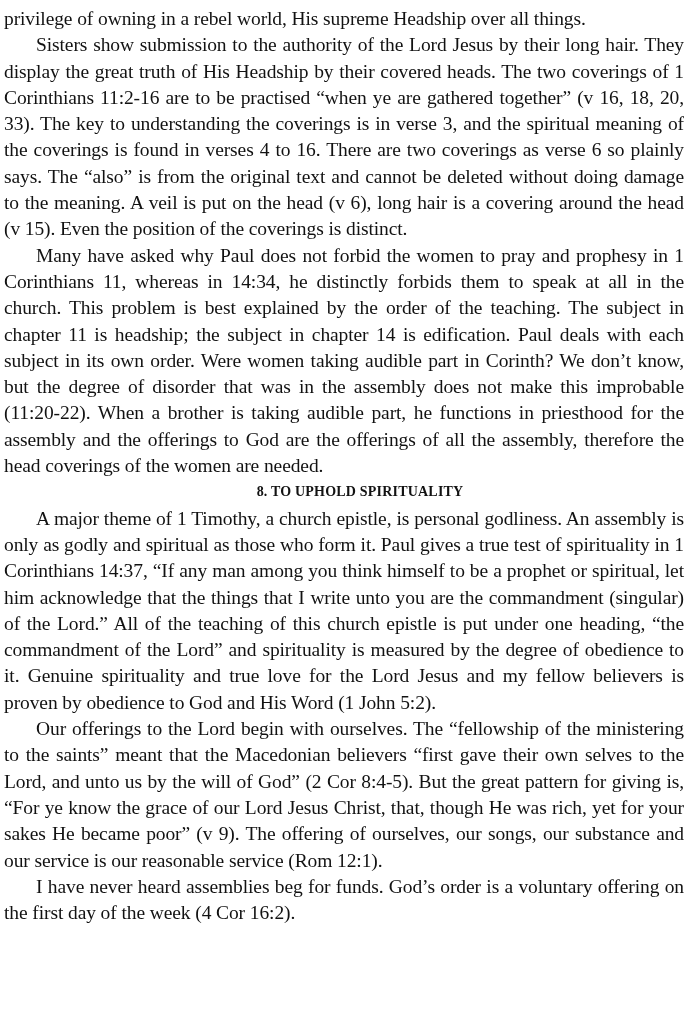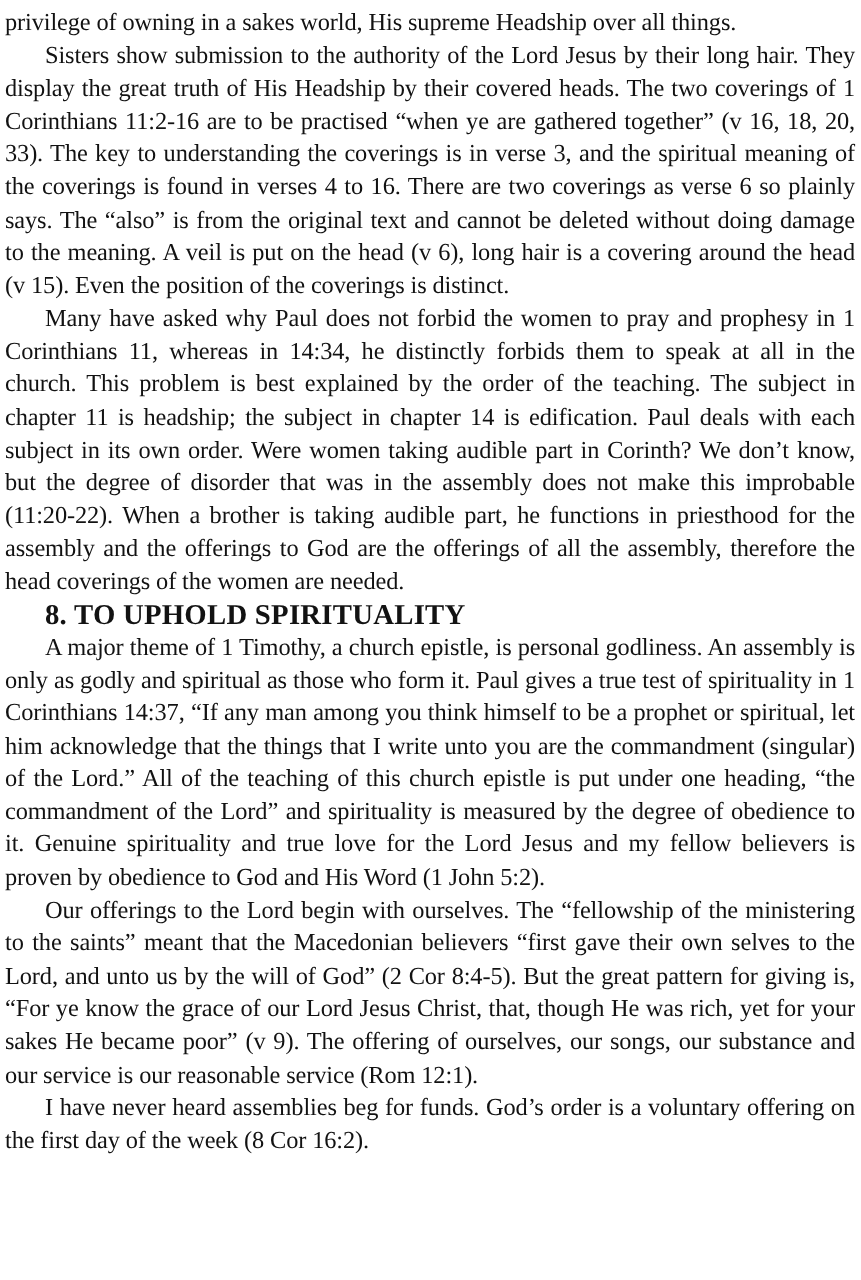--- a/index.html
+++ b/index.html
@@ -24,32 +24,32 @@
   }
   .page p, .page h2 {
     margin: 0;
     padding: 0;
     text-align: justify;
   }
   .page p.indent {
     text-indent: 32px;
   }
   .page h2 {
-    font-size: 23px;
+    font-size: 14px;
     line-height: 26.3px;
     font-weight: bold;
     text-indent: 32px;
-    text-align: left;
+    text-align: center;
     letter-spacing: 0.2px;
   }
 </style>
 </head>
 <body>
 
 <div class="page">
-  <p>privilege of owning in a sakes world, His supreme Headship over all things.</p>
+  <p>privilege of owning in a rebel world, His supreme Headship over all things.</p>
   <p class="indent">Sisters show submission to the authority of the Lord Jesus by their long hair. They display the great truth of His Headship by their covered heads. The two coverings of 1 Corinthians 11:2-16 are to be practised “when ye are gathered together” (v 16, 18, 20, 33). The key to understanding the coverings is in verse 3, and the spiritual meaning of the coverings is found in verses 4 to 16. There are two coverings as verse 6 so plainly says. The “also” is from the original text and cannot be deleted without doing damage to the meaning. A veil is put on the head (v 6), long hair is a covering around the head (v 15). Even the position of the coverings is distinct.</p>
   <p class="indent">Many have asked why Paul does not forbid the women to pray and prophesy in 1 Corinthians 11, whereas in 14:34, he distinctly forbids them to speak at all in the church. This problem is best explained by the order of the teaching. The subject in chapter 11 is headship; the subject in chapter 14 is edification. Paul deals with each subject in its own order. Were women taking audible part in Corinth? We don’t know, but the degree of disorder that was in the assembly does not make this improbable (11:20-22). When a brother is taking audible part, he functions in priesthood for the assembly and the offerings to God are the offerings of all the assembly, therefore the head coverings of the women are needed.</p>
   <h2>8. TO UPHOLD SPIRITUALITY</h2>
   <p class="indent">A major theme of 1 Timothy, a church epistle, is personal godliness. An assembly is only as godly and spiritual as those who form it. Paul gives a true test of spirituality in 1 Corinthians 14:37, “If any man among you think himself to be a prophet or spiritual, let him acknowledge that the things that I write unto you are the commandment (singular) of the Lord.” All of the teaching of this church epistle is put under one heading, “the commandment of the Lord” and spirituality is measured by the degree of obedience to it. Genuine spirituality and true love for the Lord Jesus and my fellow believers is proven by obedience to God and His Word (1 John 5:2).</p>
   <p class="indent">Our offerings to the Lord begin with ourselves. The “fellowship of the ministering to the saints” meant that the Macedonian believers “first gave their own selves to the Lord, and unto us by the will of God” (2 Cor 8:4-5). But the great pattern for giving is, “For ye know the grace of our Lord Jesus Christ, that, though He was rich, yet for your sakes He became poor” (v 9). The offering of ourselves, our songs, our substance and our service is our reasonable service (Rom 12:1).</p>
-  <p class="indent">I have never heard assemblies beg for funds. God’s order is a voluntary offering on the first day of the week (8 Cor 16:2).</p>
+  <p class="indent">I have never heard assemblies beg for funds. God’s order is a voluntary offering on the first day of the week (4 Cor 16:2).</p>
 </div>
 
 </body></html>

